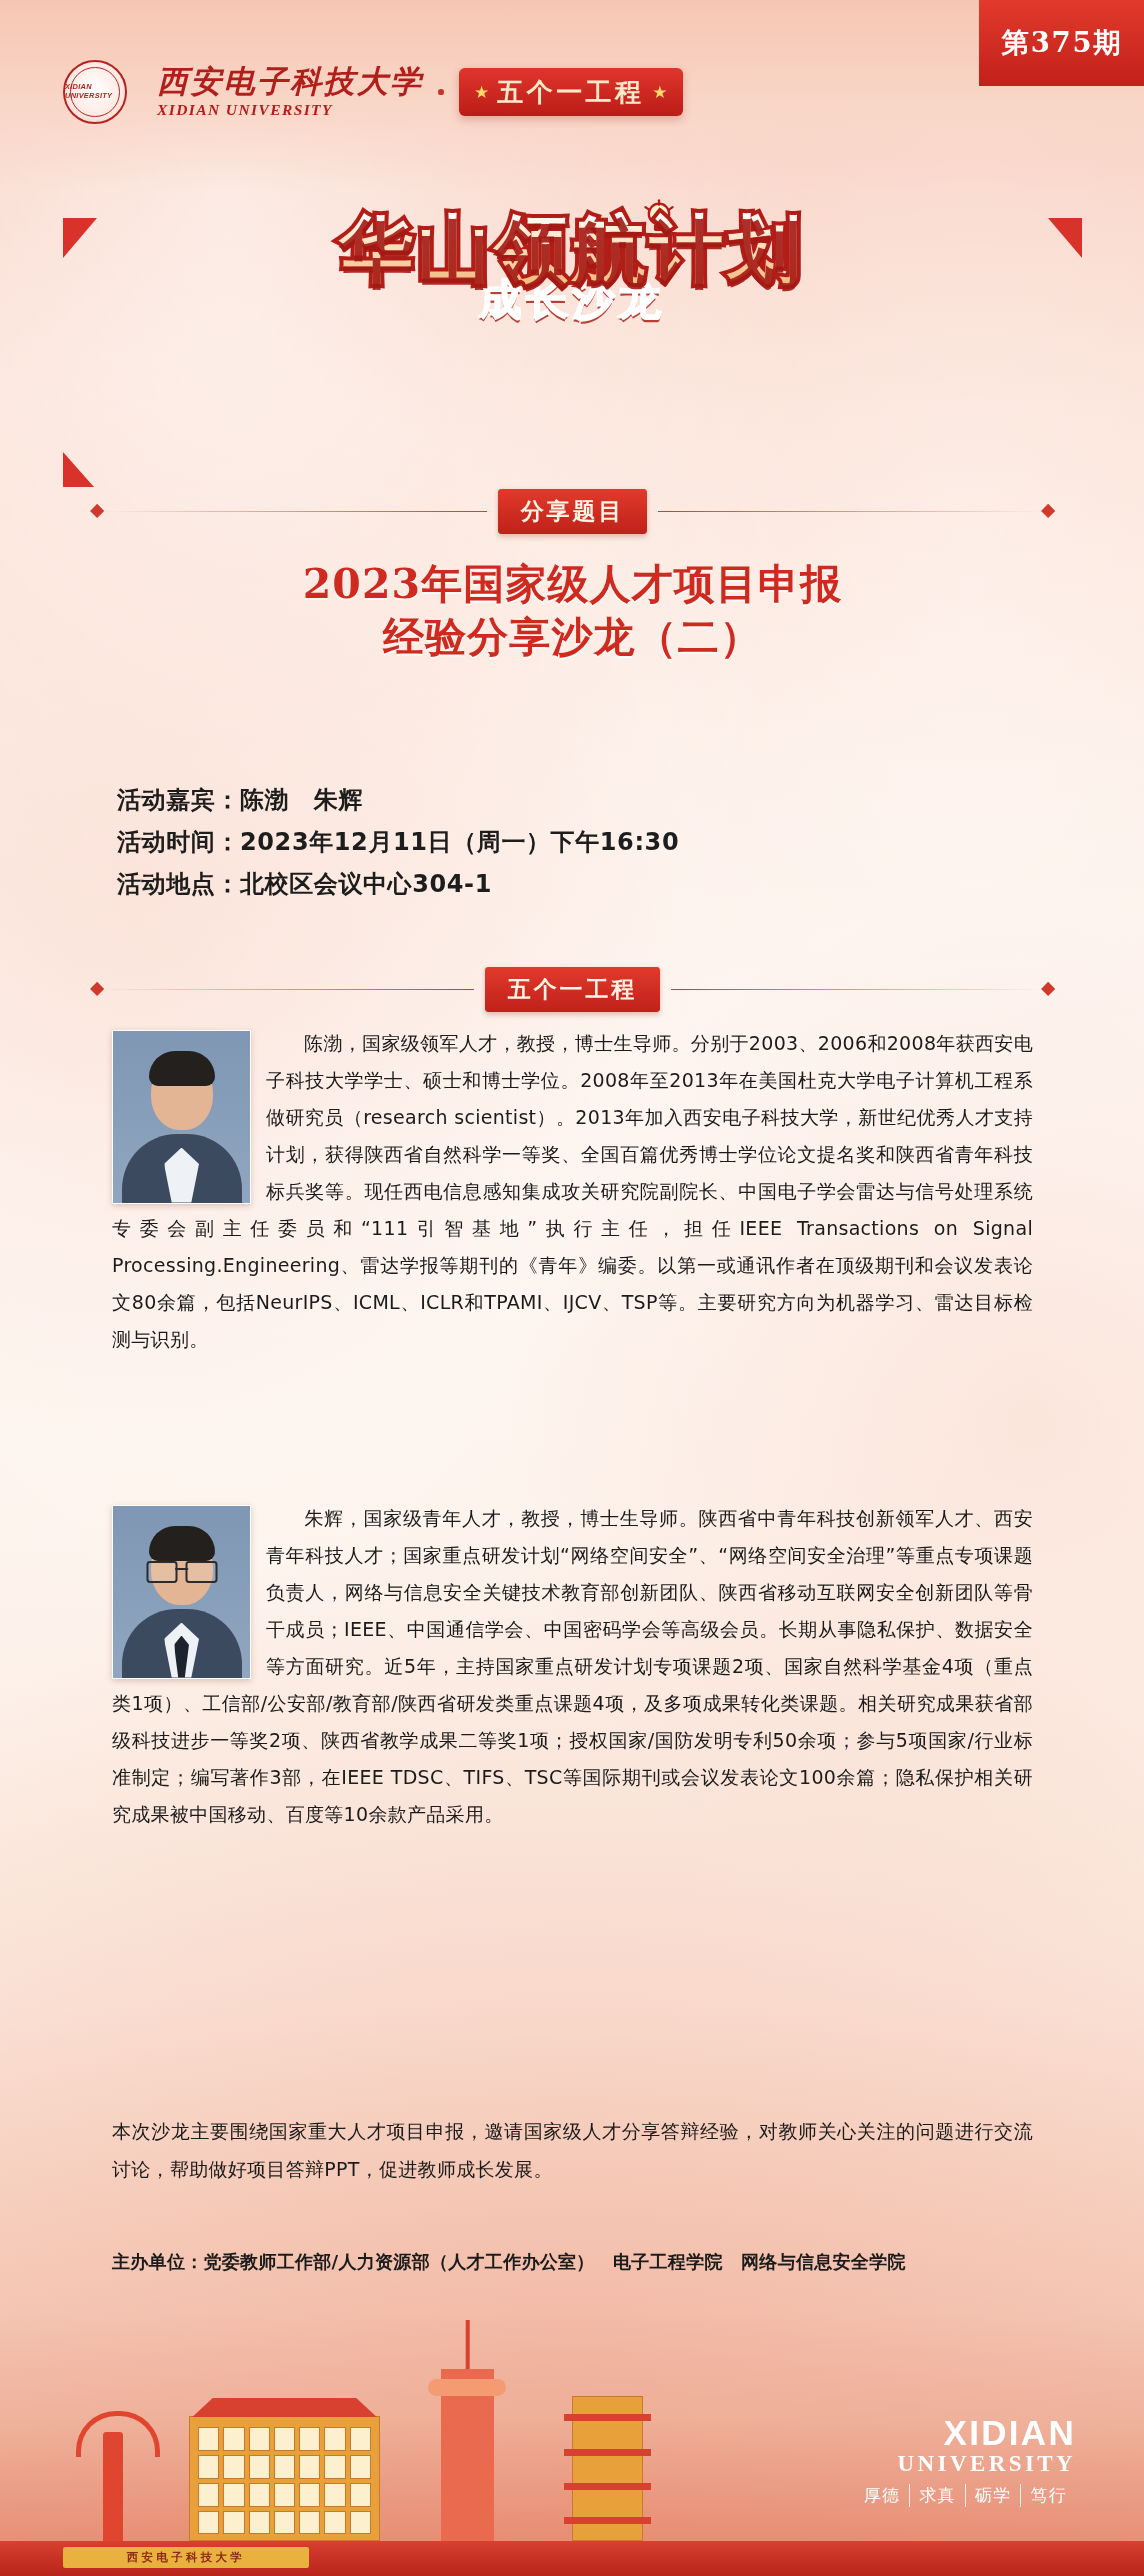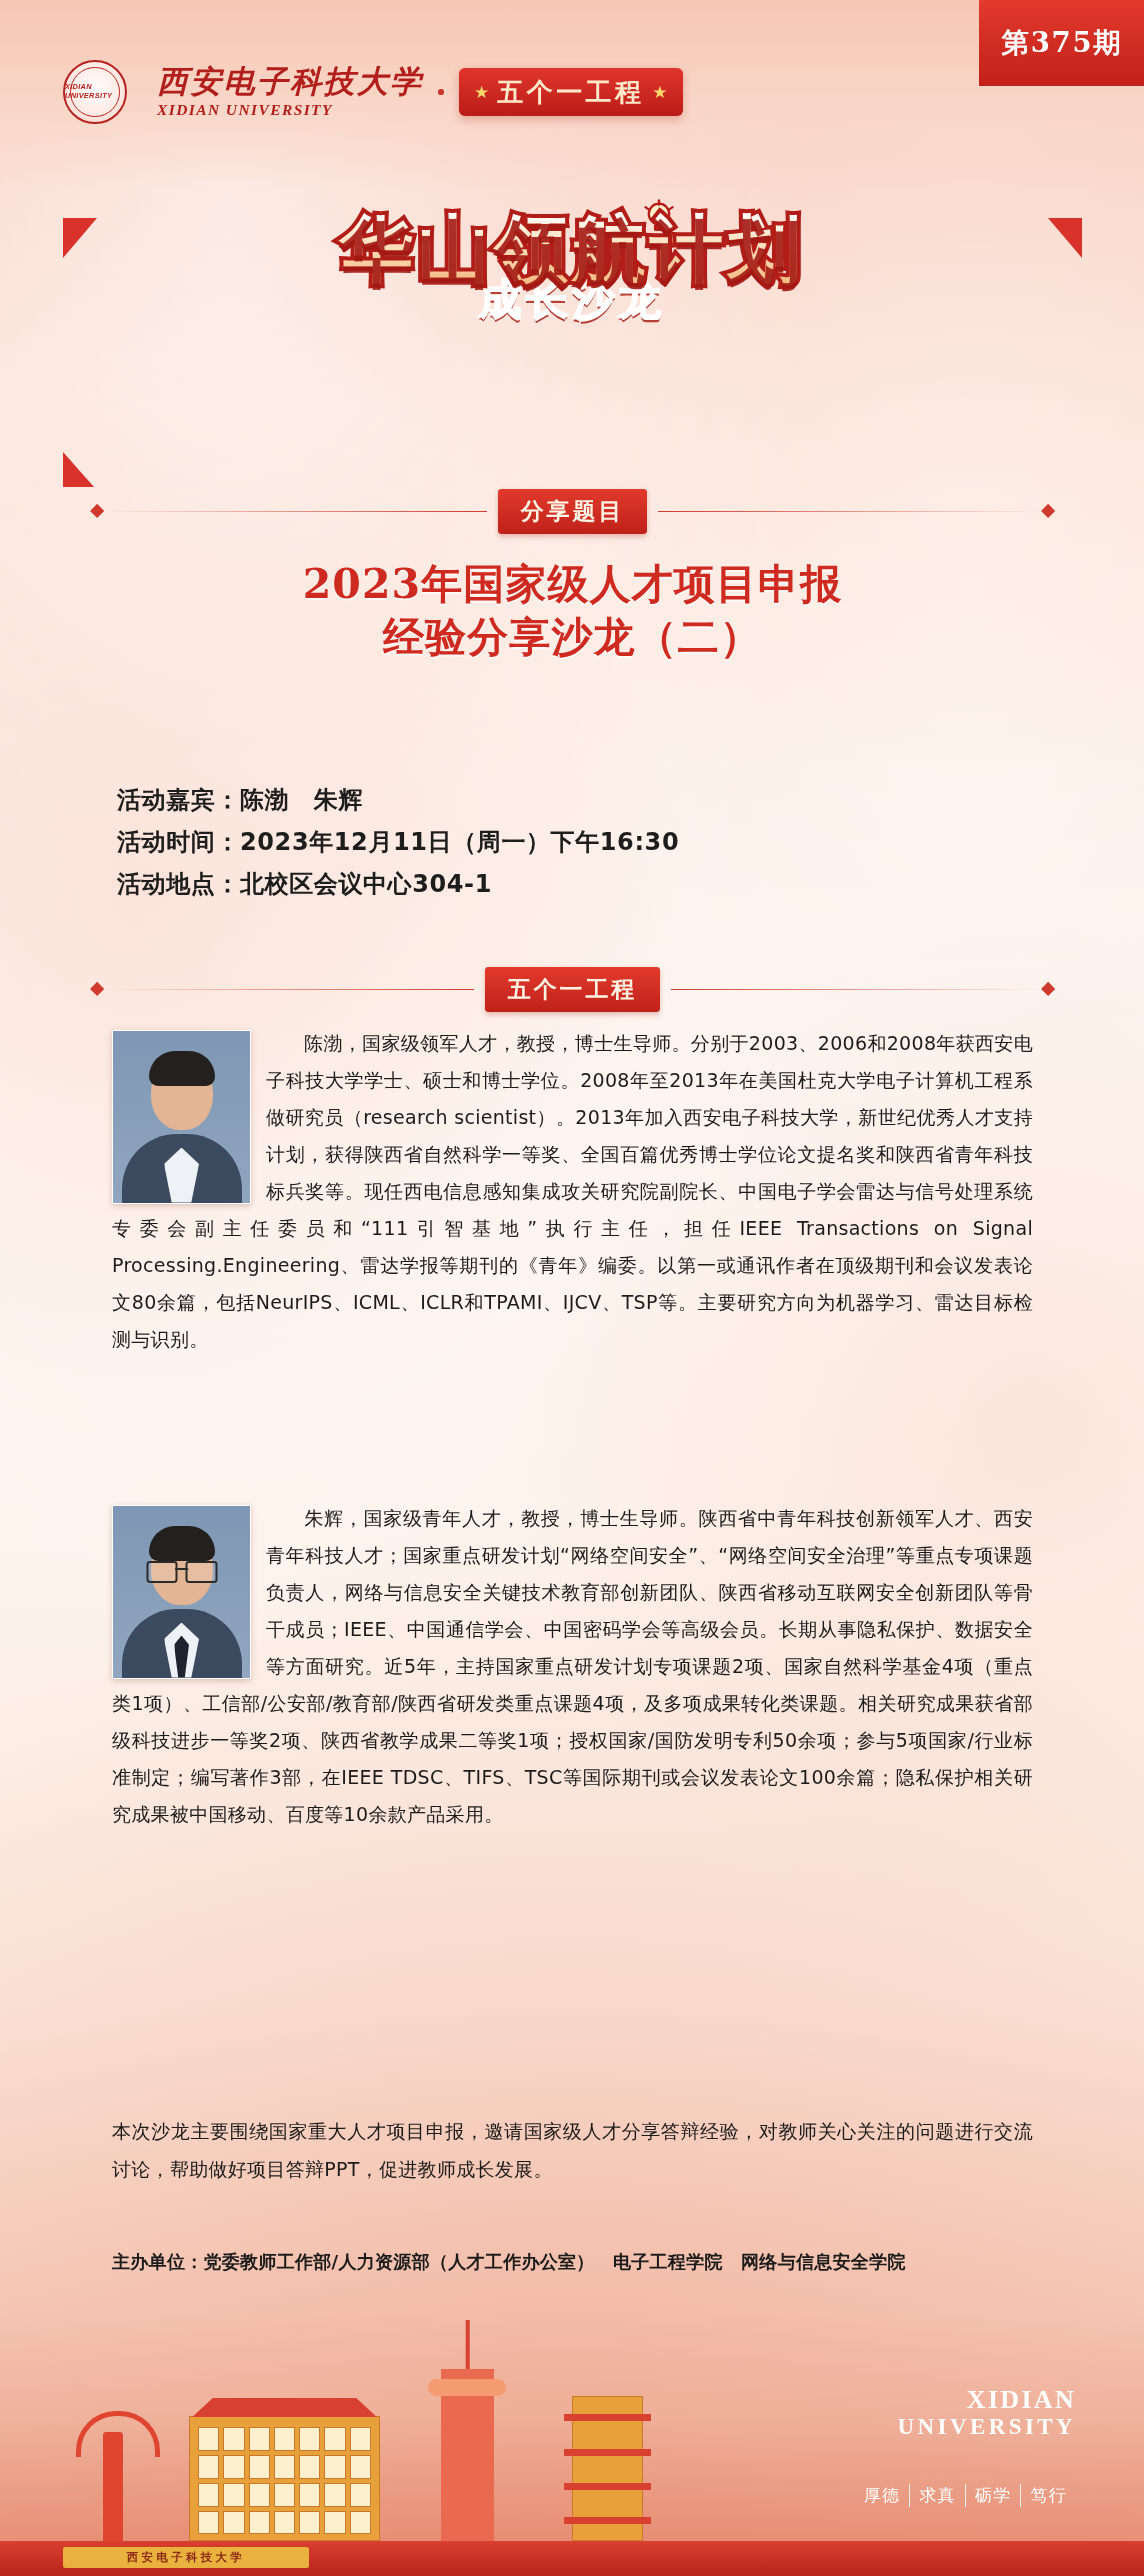--- a/index.html
+++ b/index.html
@@ -557,22 +557,22 @@
     letter-spacing: 3.4px;
     font-weight: bold;
   }
   .brandmark {
     position: absolute;
     right: 69px;
     bottom: 69px;
     text-align: right;
   }
   .brand-x {
-    font-family: Liberation Serif, serif;
-    font-size: 26px;
+    font-family: Liberation Sans, sans-serif;
+    font-size: 35px;
     font-weight: bold;
     color: #ffffff;
     letter-spacing: 2.3px;
     line-height: 1.02;
   }
   .brand-u {
     font-family: "Liberation Serif", serif;
     font-size: 23px;
     font-weight: bold;
     color: #ffffff;
@@ -585,21 +585,20 @@
     justify-content: flex-end;
     gap: 0;
     font-family: "DejaVu Serif", serif;
     font-size: 17px;
     color: #ffffff;
     letter-spacing: 1.1px;
   }
   .motto span {
     padding: 0 9.2px;
     border-left: 1.1px solid rgba(255,255,255,0.85);
-    margin-top: 37px;
   }
   .motto span:first-child { border-left: 0; padding-left: 0; }
 </style>
 </head>
 <body>
 
 <div class="poster">
   <div class="texture"></div>
   <div class="top-band"></div>
 

